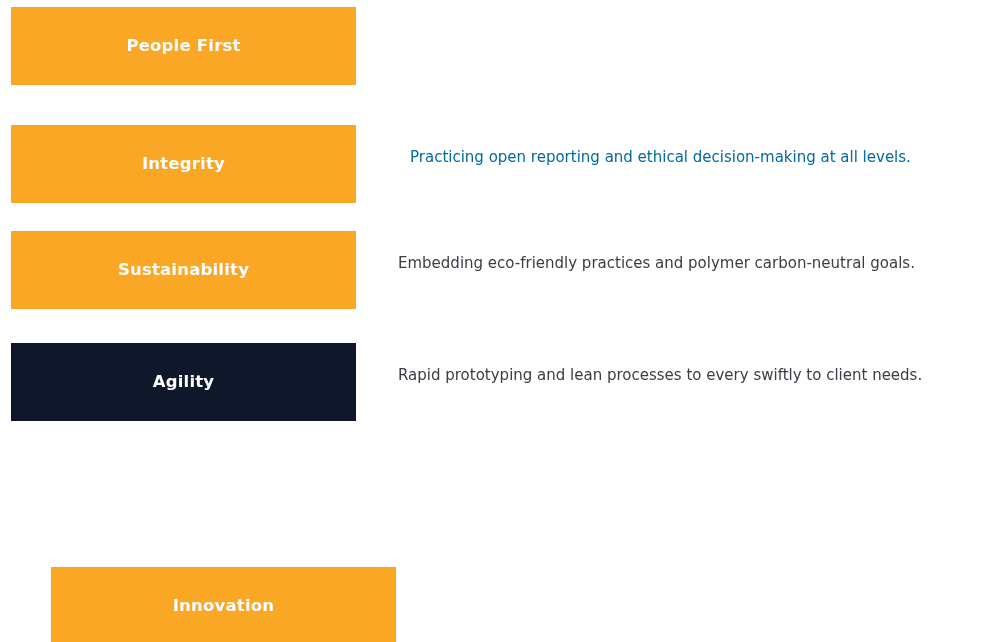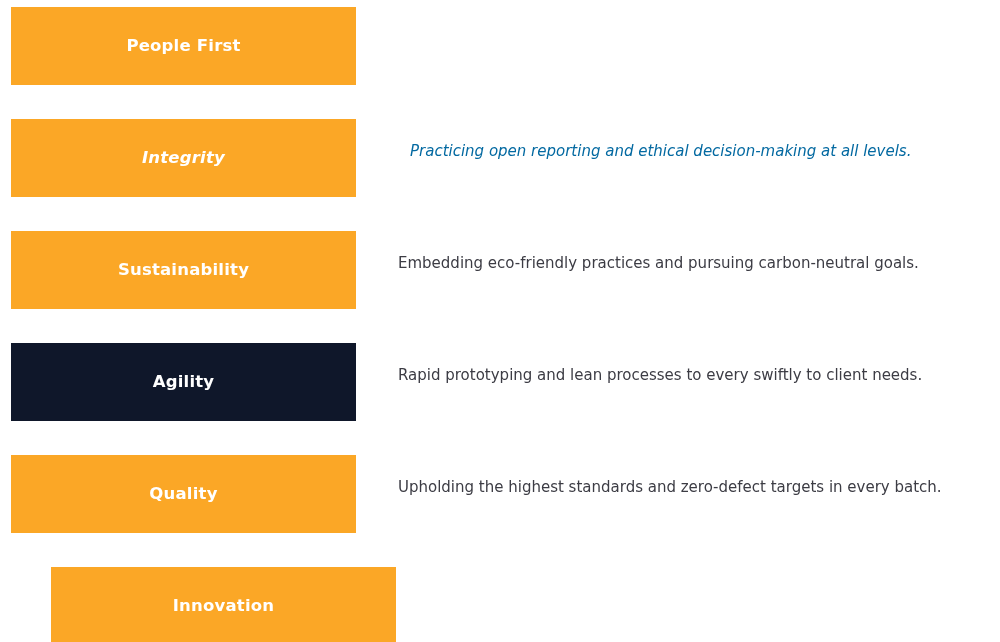--- a/index.html
+++ b/index.html
@@ -67,47 +67,41 @@
 <body>
 
 <div id="values-board" style="background: rgb(255, 255, 255);">
 
   <div class="value-row" style="top:7px;">
     <div class="value-bar" style="background: rgb(251, 167, 38);">
       <span class="value-bar-label" style="color: rgb(255, 255, 255);">People First</span>
     </div>
   </div>
 
-  <div class="value-row" style="top:119px;font-style:italic;">
+  <div class="value-row" style="top:125px;">
     <div class="value-bar" style="background: rgb(251, 167, 38);">
       <span class="value-bar-label" style="color: rgb(255, 255, 255);">Integrity</span>
     </div>
     <div class="value-desc" style="color: #0369a1; margin-left: 12px;">Practicing open reporting and ethical decision-making at all levels.</div>
   </div>
 
   <div class="value-row" style="top:231px;padding-left:16px;">
     <div class="value-bar" style="background: rgb(251, 167, 38);">
       <span class="value-bar-label" style="color: rgb(255, 255, 255);">Sustainability</span>
     </div>
-    <div class="value-desc" style="color: rgb(60, 60, 68);">Embedding eco-friendly practices and pursuing carbon-neutral goals.</div>
+    <div class="value-desc" style="color: rgb(60, 60, 68);">Embedding eco-friendly practices and polymer carbon-neutral goals.</div>
   </div>
 
   <div class="value-row" style="top:343px;">
     <div class="value-bar" style="background: #0f172a;">
       <span class="value-bar-label" style="color: rgb(255, 255, 255);">Agility</span>
     </div>
     <div class="value-desc" style="color: rgb(60, 60, 68);">Rapid prototyping and lean processes to every swiftly to client needs.</div>
   </div>
 
-  <div class="value-row" style="top:455px;">
-    <div class="value-bar" style="background: rgb(251, 167, 38);">
-      <span class="value-bar-label" style="color: rgb(255, 255, 255);">Quality</span>
-    </div>
-    <div class="value-desc" style="color: rgb(60, 60, 68);">Upholding the highest standards and zero-defect targets in every batch.</div>
-  </div>
 
   <div class="value-row" style="top:567px;margin-left:40px;">
     <div class="value-bar" style="background: rgb(251, 167, 38);">
       <span class="value-bar-label" style="color: rgb(255, 255, 255);">Innovation</span>
     </div>
   </div>
 
 </div>
 
 </body></html>

